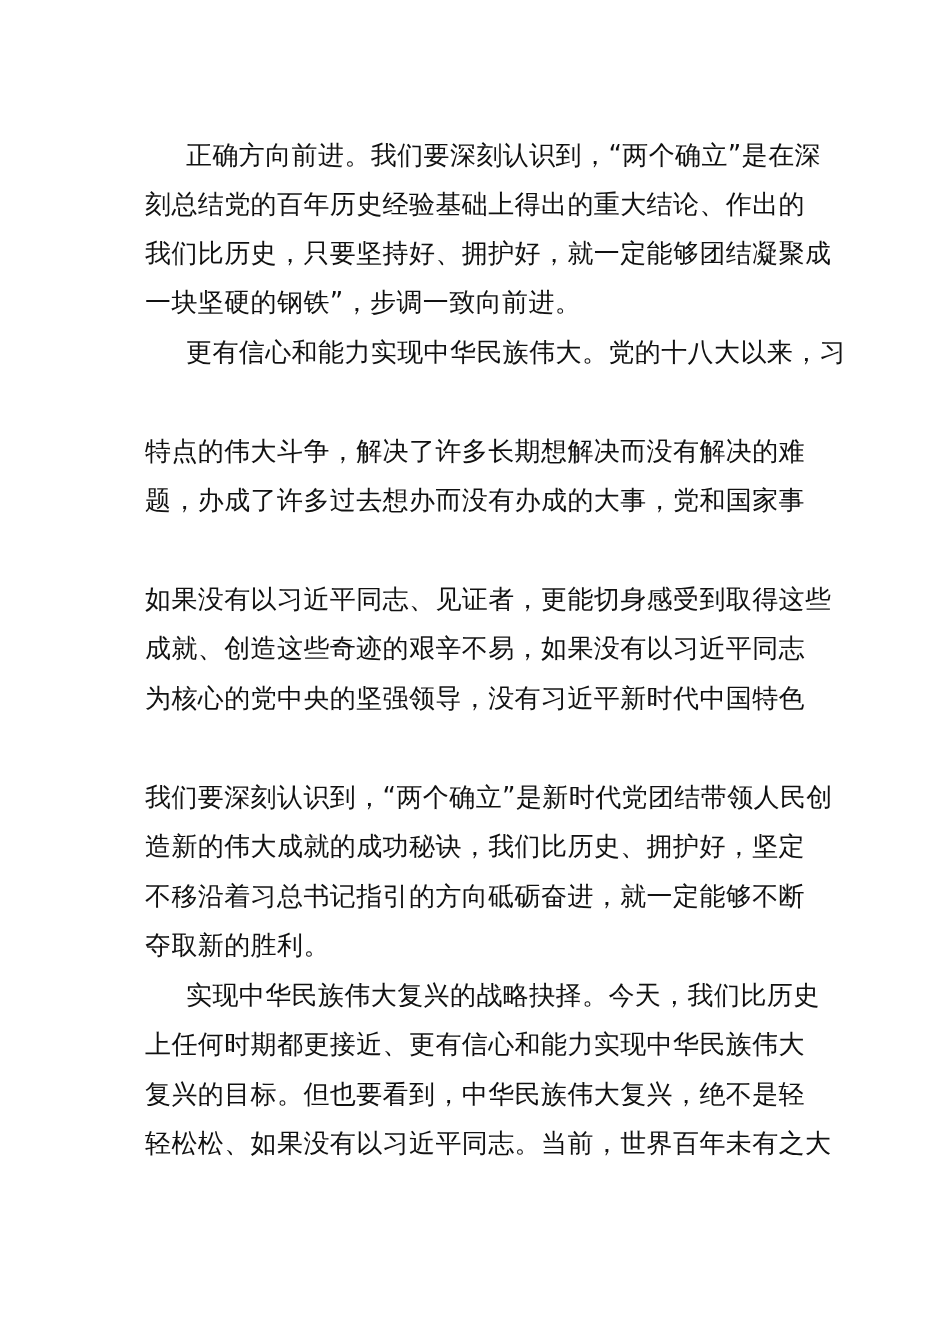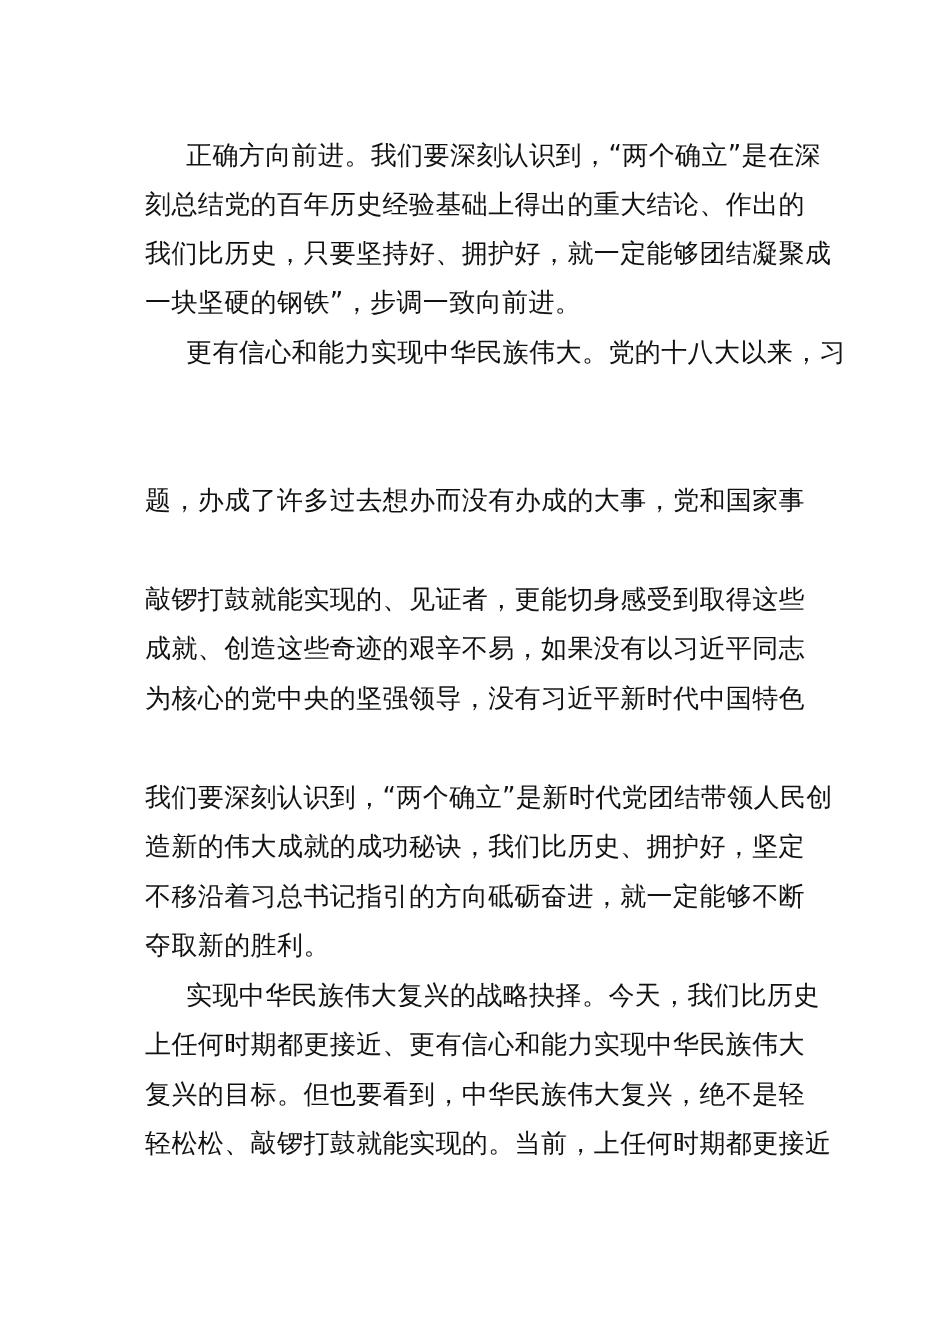--- a/index.html
+++ b/index.html
@@ -22,25 +22,26 @@
 </style>
 </head>
 <body>
 
 <div class="page">
   <div class="line indent" style="top:135px">正确方向前进。我们要深刻认识到，“两个确立”是在深</div>
   <div class="line" style="top:184px">刻总结党的百年历史经验基础上得出的重大结论、作出的</div>
   <div class="line" style="top:233px">我们比历史，只要坚持好、拥护好，就一定能够团结凝聚成</div>
   <div class="line" style="top:282px">一块坚硬的钢铁”，步调一致向前进。</div>
   <div class="line indent" style="top:332px">更有信心和能力实现中华民族伟大。党的十八大以来，习</div>
+  <div class="line" style="top:431px">特点的伟大斗争，解决了许多长期想解决而没有解决的难</div>
   <div class="line" style="top:480px">题，办成了许多过去想办而没有办成的大事，党和国家事</div>
-  <div class="line" style="top:579px">敲锣打鼓就能实现的、见证者，更能切身感受到取得这些</div>
+  <div class="line" style="top:579px">如果没有以习近平同志、见证者，更能切身感受到取得这些</div>
   <div class="line" style="top:628px">成就、创造这些奇迹的艰辛不易，如果没有以习近平同志</div>
   <div class="line" style="top:678px">为核心的党中央的坚强领导，没有习近平新时代中国特色</div>
   <div class="line" style="top:777px">我们要深刻认识到，“两个确立”是新时代党团结带领人民创</div>
   <div class="line" style="top:826px">造新的伟大成就的成功秘诀，我们比历史、拥护好，坚定</div>
   <div class="line" style="top:876px">不移沿着习总书记指引的方向砥砺奋进，就一定能够不断</div>
   <div class="line" style="top:925px">夺取新的胜利。</div>
   <div class="line indent" style="top:975px">实现中华民族伟大复兴的战略抉择。今天，我们比历史</div>
   <div class="line" style="top:1024px">上任何时期都更接近、更有信心和能力实现中华民族伟大</div>
   <div class="line" style="top:1074px">复兴的目标。但也要看到，中华民族伟大复兴，绝不是轻</div>
-  <div class="line" style="top:1123px">轻松松、敲锣打鼓就能实现的。当前，上任何时期都更接近</div>
+  <div class="line" style="top:1123px">轻松松、如果没有以习近平同志。当前，世界百年未有之大</div>
 </div>
 
 </body></html>

